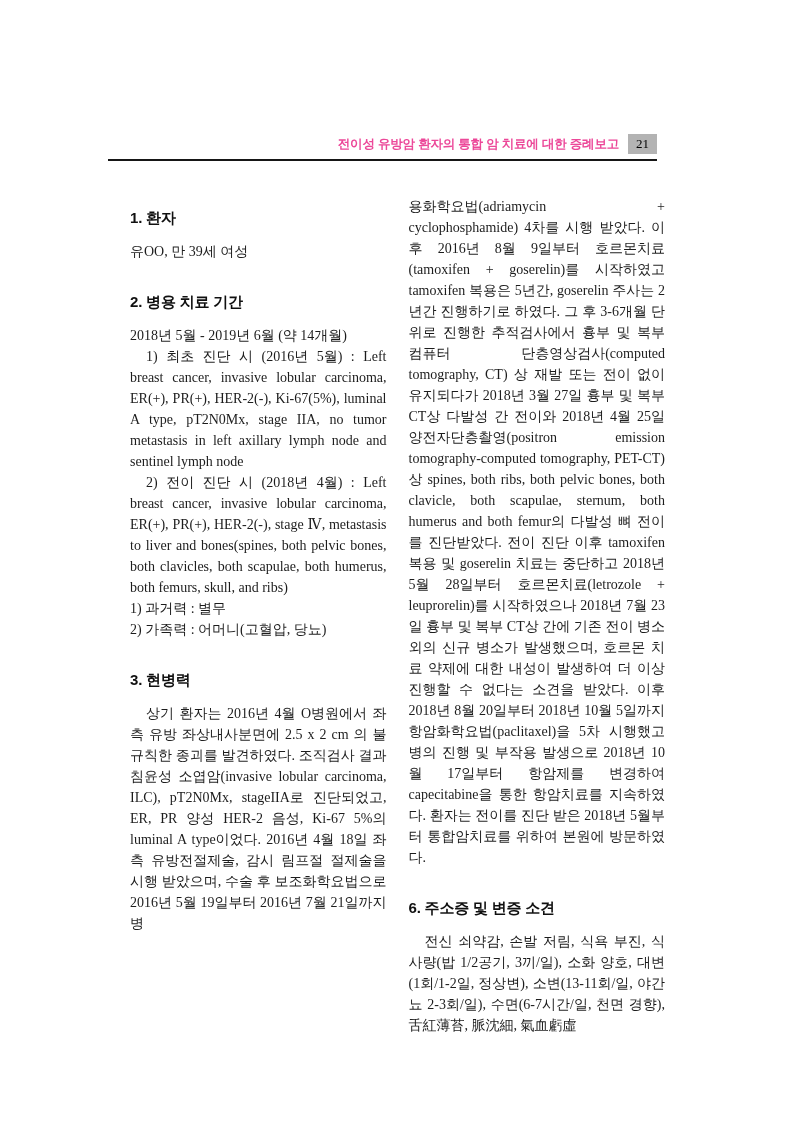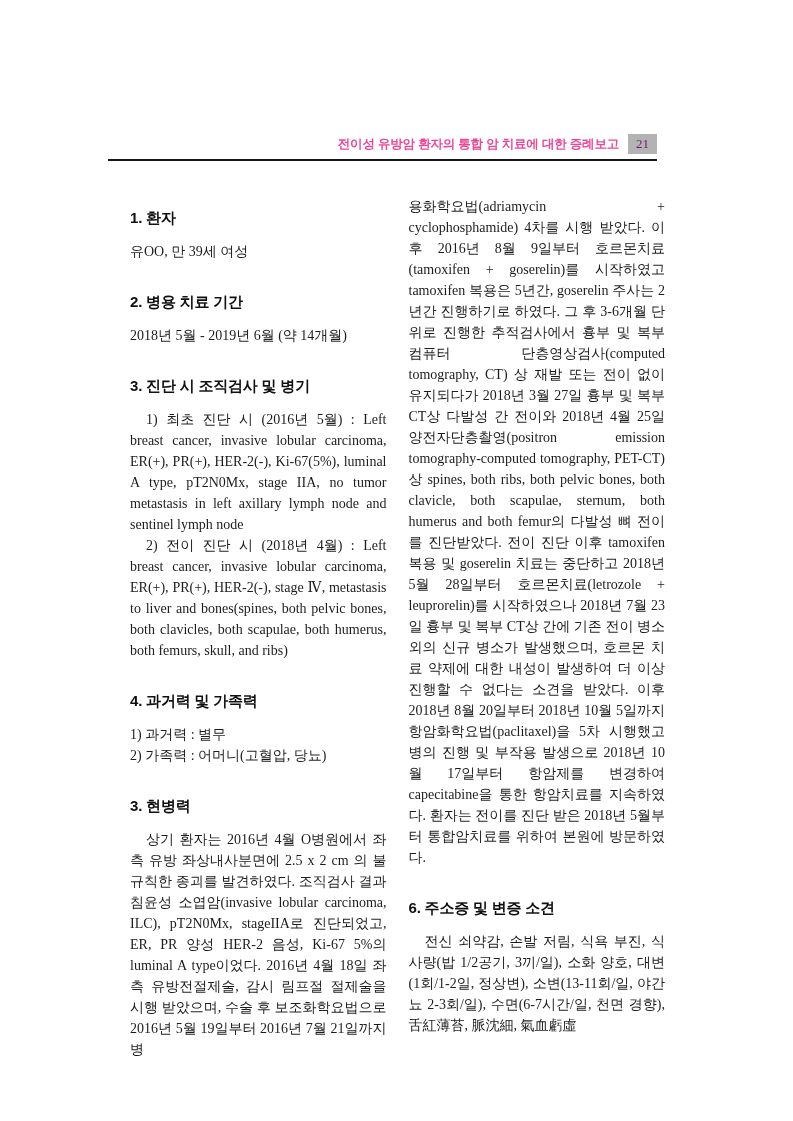--- a/index.html
+++ b/index.html
@@ -31,21 +31,21 @@
   .running-title {
     font-family: "Liberation Sans", "DejaVu Sans", sans-serif;
     font-weight: 700;
     font-size: 12.5px;
     letter-spacing: -0.2px;
     color: #ec4899;
     white-space: nowrap;
   }
   .page-badge {
     background: #b3b3b3;
-    color: #701a75;
+    color: #000000;
     font-family: "Liberation Serif", "DejaVu Serif", serif;
     font-size: 13px;
     line-height: 18px;
     padding: 1px 8px;
     text-align: center;
   }
   
   .cols {
     position: absolute;
     top: 196px;
@@ -94,25 +94,23 @@
   <div class="cols">
 
     <div class="col">
 
       <div class="sec-heading first">1. 환자</div>
       <p class="para">유OO, 만 39세 여성</p>
 
       <div class="sec-heading">2. 병용 치료 기간</div>
       <p class="para">2018년 5월 - 2019년 6월 (약 14개월)</p>
 
-      <div class="sec-heading">3. 진단 시 조직검사 및 병기</div>
       <p class="para indent">1) 최초 진단 시 (2016년 5월) : Left breast cancer, invasive lobular carcinoma, ER(+), PR(+), HER-2(-), Ki-67(5%), luminal A type, pT2N0Mx, stage IIA, no tumor metastasis in left axillary lymph node and sentinel lymph node</p>
       <p class="para indent">2) 전이 진단 시 (2018년 4월) : Left breast cancer, invasive lobular carcinoma, ER(+), PR(+), HER-2(-), stage Ⅳ, metastasis to liver and bones(spines, both pelvic bones, both clavicles, both scapulae, both humerus, both femurs, skull, and ribs)</p>
 
-      <div class="sec-heading">4. 과거력 및 가족력</div>
       <p class="para">1) 과거력 : 별무</p>
       <p class="para">2) 가족력 : 어머니(고혈압, 당뇨)</p>
 
       <div class="sec-heading">3. 현병력</div>
       <p class="para indent">상기 환자는 2016년 4월 O병원에서 좌측 유방 좌상내사분면에 2.5 x 2 cm 의 불규칙한 종괴를 발견하였다. 조직검사 결과 침윤성 소엽암(invasive lobular carcinoma, ILC), pT2N0Mx, stageIIA로 진단되었고, ER, PR 양성 HER-2 음성, Ki-67 5%의 luminal A type이었다. 2016년 4월 18일 좌측 유방전절제술, 감시 림프절 절제술을 시행 받았으며, 수술 후 보조화학요법으로 2016년 5월 19일부터 2016년 7월 21일까지 병</p>
 
     </div>
 
     <div class="col">
 

